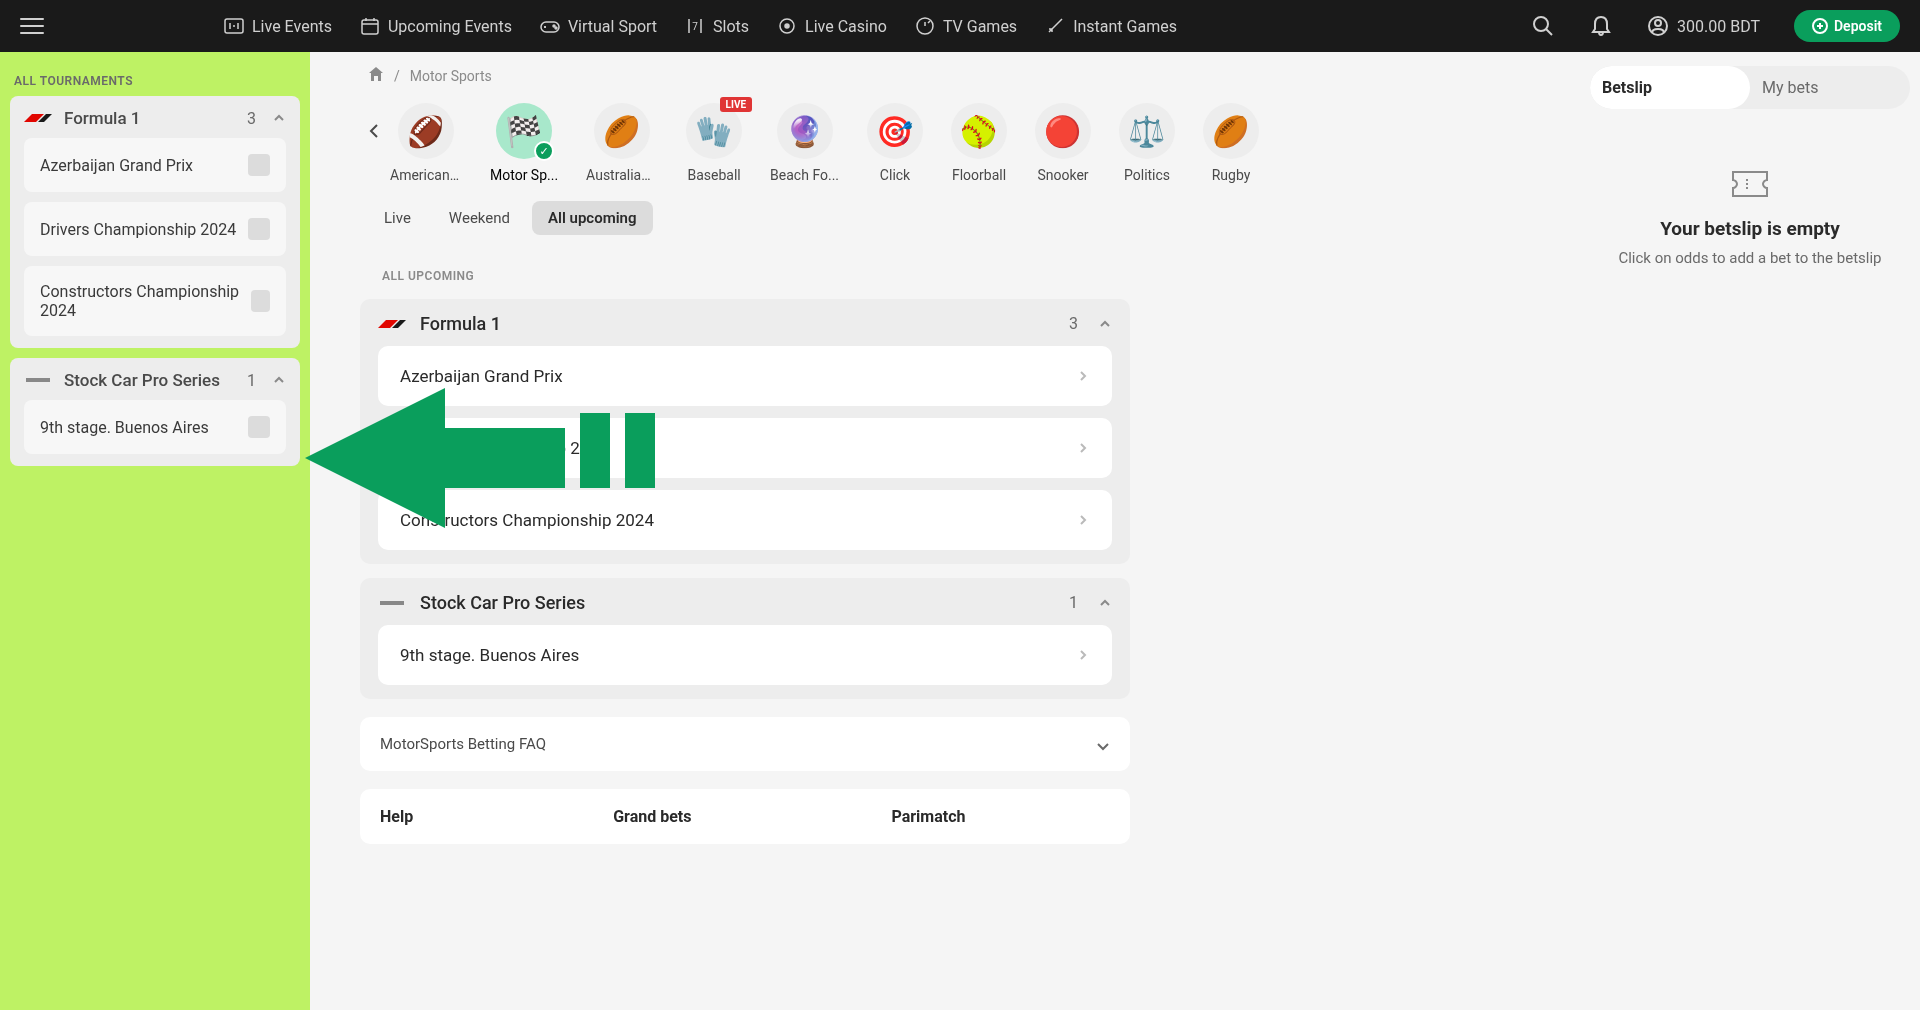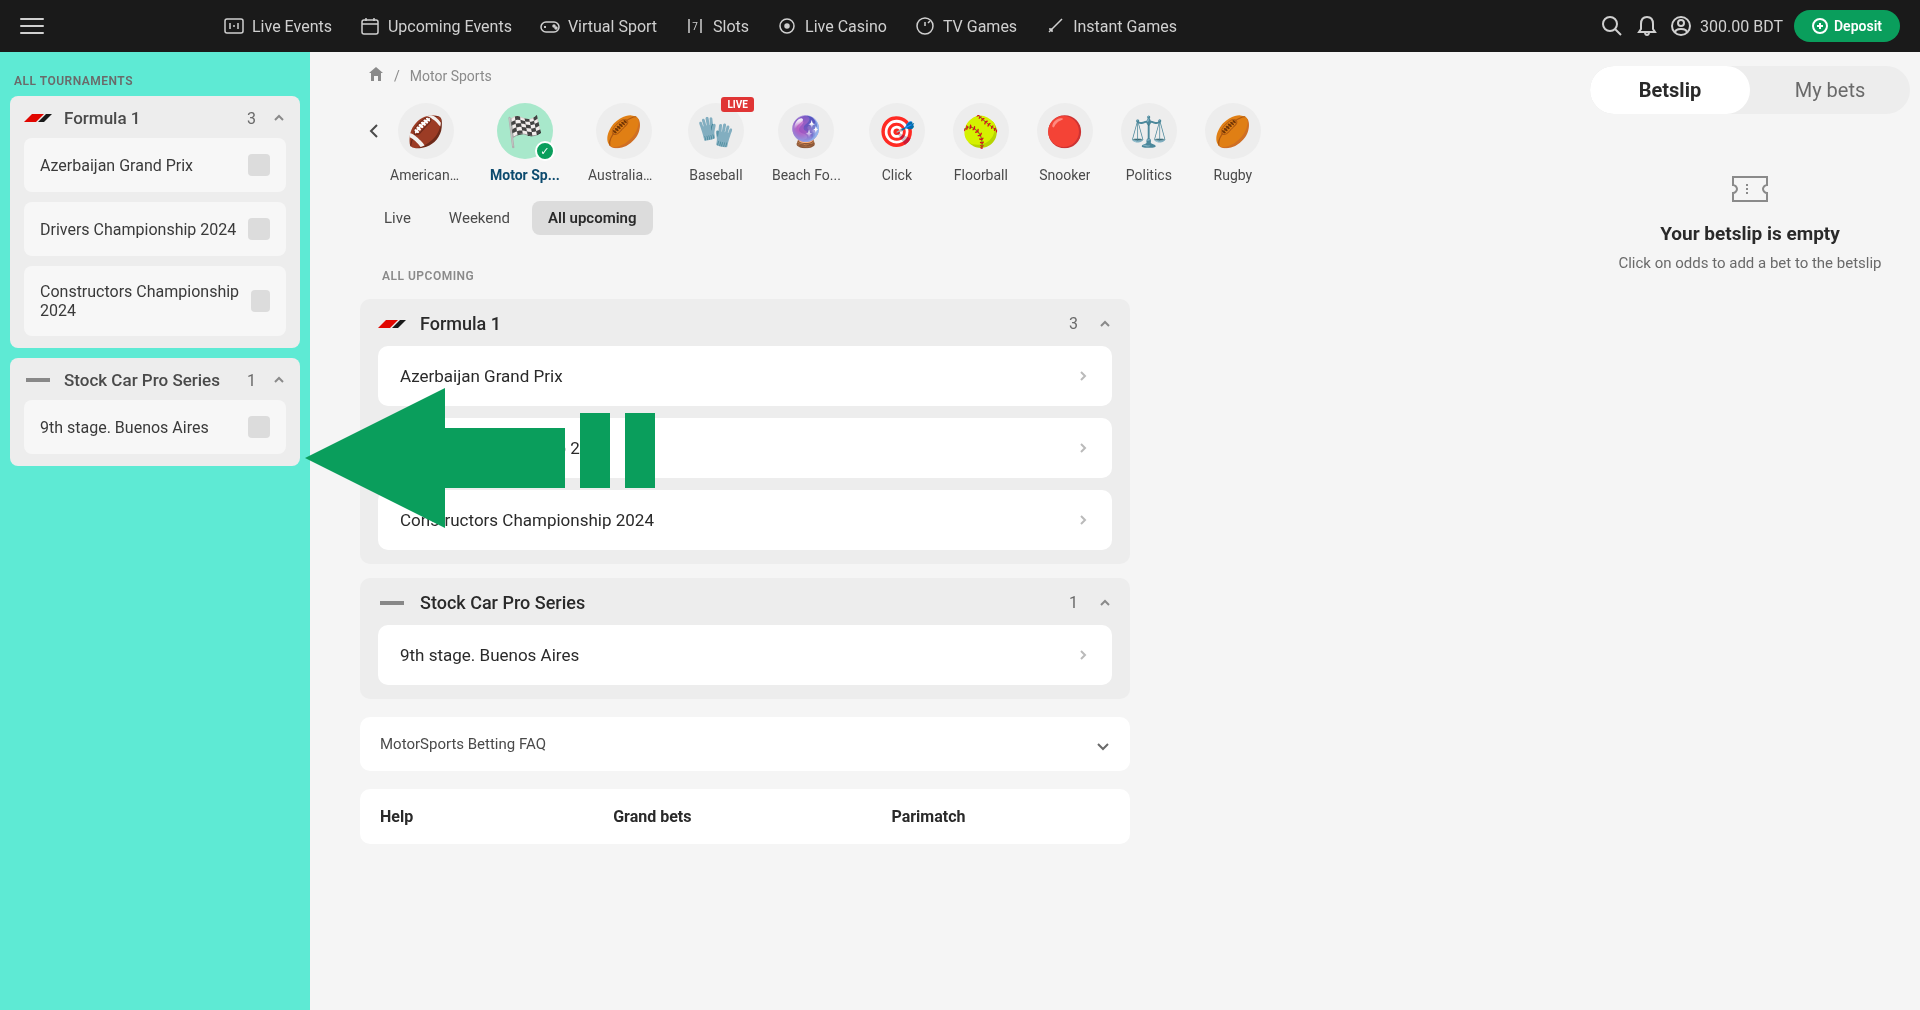--- a/index.html
+++ b/index.html
@@ -3,63 +3,63 @@
 <meta charset="utf-8">
 <style>
 *{margin:0;padding:0;box-sizing:border-box;font-family:-apple-system,BlinkMacSystemFont,"Segoe UI",Roboto,sans-serif}
 body{background:#f5f5f5;width:1920px;height:1010px;overflow:hidden;transform-origin:top left}
 .header{background:#1a1a1a;height:52px;display:flex;align-items:center;padding:0 20px;color:#d0d0d0}
 .menu-btn{width:24px;height:24px;display:flex;flex-direction:column;justify-content:center;gap:5px;cursor:pointer;margin-right:180px}
 .menu-btn span{height:2px;background:#d0d0d0;border-radius:1px}
 .nav-items{display:flex;gap:28px;flex:1}
 .nav-item{display:flex;align-items:center;gap:8px;color:#d0d0d0;font-size:16px;cursor:pointer}
 .nav-icon{width:20px;height:20px;display:flex;align-items:center;justify-content:center}
-.header-right{display:flex;align-items:center;gap:11px;margin-left:auto}
+.header-right{display:flex;align-items:center;gap:34px;margin-left:auto}
 .icon-btn{width:24px;height:24px;color:#d0d0d0;cursor:pointer;display:flex;align-items:center;justify-content:center}
 .balance{display:flex;align-items:center;gap:8px;color:#d0d0d0;font-size:16px}
 .deposit-btn{background:#0a9e5c;color:#fff;padding:8px 18px;border-radius:22px;font-weight:600;font-size:14px;display:flex;align-items:center;gap:6px;cursor:pointer}
 .layout{display:flex;height:calc(100% - 52px)}
-.sidebar{width:310px;padding:14px 10px;background:#5eead4}
+.sidebar{width:310px;padding:14px 10px;background:#bef264}
 .sidebar-title{color:#6a6a6a;font-size:12px;font-weight:600;letter-spacing:0.5px;padding:8px 4px;text-transform:uppercase}
 .tour-group{background:#ededed;border-radius:8px;padding:12px 14px;margin-bottom:10px}
 .tour-header{display:flex;align-items:center;gap:12px;cursor:pointer}
 .tour-logo{width:28px;height:16px;display:flex;align-items:center}
 .tour-name{flex:1;color:#4a4a4a;font-size:17px;font-weight:500}
 .tour-count{color:#6a6a6a;font-size:16px;margin-right:4px}
 .tour-item{background:#f7f7f7;border-radius:8px;padding:16px 16px;margin-top:10px;display:flex;align-items:center;justify-content:space-between;cursor:pointer}
 .tour-item-name{color:#3a3a3a;font-size:16px}
 .tour-checkbox{width:22px;height:22px;background:#dcdcdc;border-radius:4px}
 .main{flex:1;padding:14px 50px;max-width:870px}
 .breadcrumb{display:flex;align-items:center;gap:10px;color:#8a8a8a;font-size:14px;margin-bottom:18px;padding:0 8px}
 .sports-row{display:flex;gap:28px;align-items:flex-start;position:relative;padding:0 30px;margin-bottom:18px}
 .sport-nav-btn{position:absolute;left:0;top:14px;width:28px;height:28px;display:flex;align-items:center;justify-content:center;cursor:pointer;color:#6a6a6a}
 .sport-item{display:flex;flex-direction:column;align-items:center;gap:8px;cursor:pointer;width:72px}
 .sport-icon{width:56px;height:56px;border-radius:50%;background:#ededed;display:flex;align-items:center;justify-content:center;font-size:30px;position:relative}
 .sport-item.active .sport-icon{background:#a8e8cb}
 .sport-check{position:absolute;bottom:-2px;right:-2px;width:20px;height:20px;background:#0a9e5c;border-radius:50%;display:flex;align-items:center;justify-content:center;color:#fff;font-size:11px;border:2px solid #fff}
 .sport-label{font-size:14px;color:#4a4a4a;white-space:nowrap;overflow:hidden;text-overflow:ellipsis;max-width:72px;text-align:center}
-.sport-item.active .sport-label{font-weight:700;color:#0c4a6e}
+.sport-item.active .sport-label{font-weight:400;color:#000000}
 .live-badge{position:absolute;top:-6px;right:-10px;background:#e03535;color:#fff;font-size:10px;font-weight:700;padding:2px 6px;border-radius:3px}
 .filter-tabs{display:flex;gap:6px;margin-bottom:26px;padding:0 8px}
 .filter-tab{padding:8px 16px;border-radius:8px;color:#4a4a4a;font-size:15px;cursor:pointer}
 .filter-tab.active{background:#dcdcdc;font-weight:600;color:#2a2a2a}
 .section-title{color:#8a8a8a;font-size:12px;font-weight:600;letter-spacing:0.5px;padding:8px 22px;margin-bottom:8px;text-transform:uppercase}
 .event-group{background:#ededed;border-radius:10px;padding:14px 18px;margin-bottom:14px}
 .event-header{display:flex;align-items:center;gap:14px}
 .event-name{flex:1;color:#2a2a2a;font-size:18px;font-weight:500}
 .event-count{color:#6a6a6a;font-size:16px;margin-right:6px}
 .event-item{background:#fff;border-radius:10px;padding:20px 22px;margin-top:12px;display:flex;align-items:center;justify-content:space-between;cursor:pointer}
 .event-item-name{color:#2a2a2a;font-size:17px}
 .faq-row{background:#fff;border-radius:10px;padding:18px 20px;margin-top:18px;display:flex;align-items:flex-end;justify-content:space-between;cursor:pointer}
 .faq-title{color:#4a4a4a;font-size:15px}
 .footer-links{background:#fff;border-radius:10px;padding:18px 20px;margin-top:18px;display:flex;gap:200px}
 .footer-col{font-weight:700;color:#2a2a2a;font-size:16px}
 .betslip{width:340px;padding:14px 10px;margin-left:auto}
 .betslip-tabs{display:flex;background:#ededed;border-radius:24px;overflow:hidden;margin-bottom:40px}
-.betslip-tab{flex:1;padding:12px;text-align:center;font-size:20px;cursor:pointer;color:#6a6a6a}
+.betslip-tab{flex:1;padding:12px;text-align:left;font-size:16px;cursor:pointer;color:#6a6a6a}
 .betslip-tab.active{background:#fff;color:#2a2a2a;font-weight:700;border-radius:24px}
 .betslip-empty{text-align:center;padding:20px}
 .betslip-icon{width:40px;height:30px;margin:0 auto 18px;display:flex;align-items:center;justify-content:center}
 .betslip-empty-title{font-size:19px;font-weight:700;color:#2a2a2a;margin-bottom:9px}
 .betslip-empty-sub{font-size:15px;color:#6a6a6a}
 .chevron{width:14px;height:14px;display:inline-flex;align-items:center;justify-content:center}
 .arrow-overlay{position:absolute;left:305px;top:388px;z-index:100;pointer-events:none}
 </style>
 </head>
 <body>

